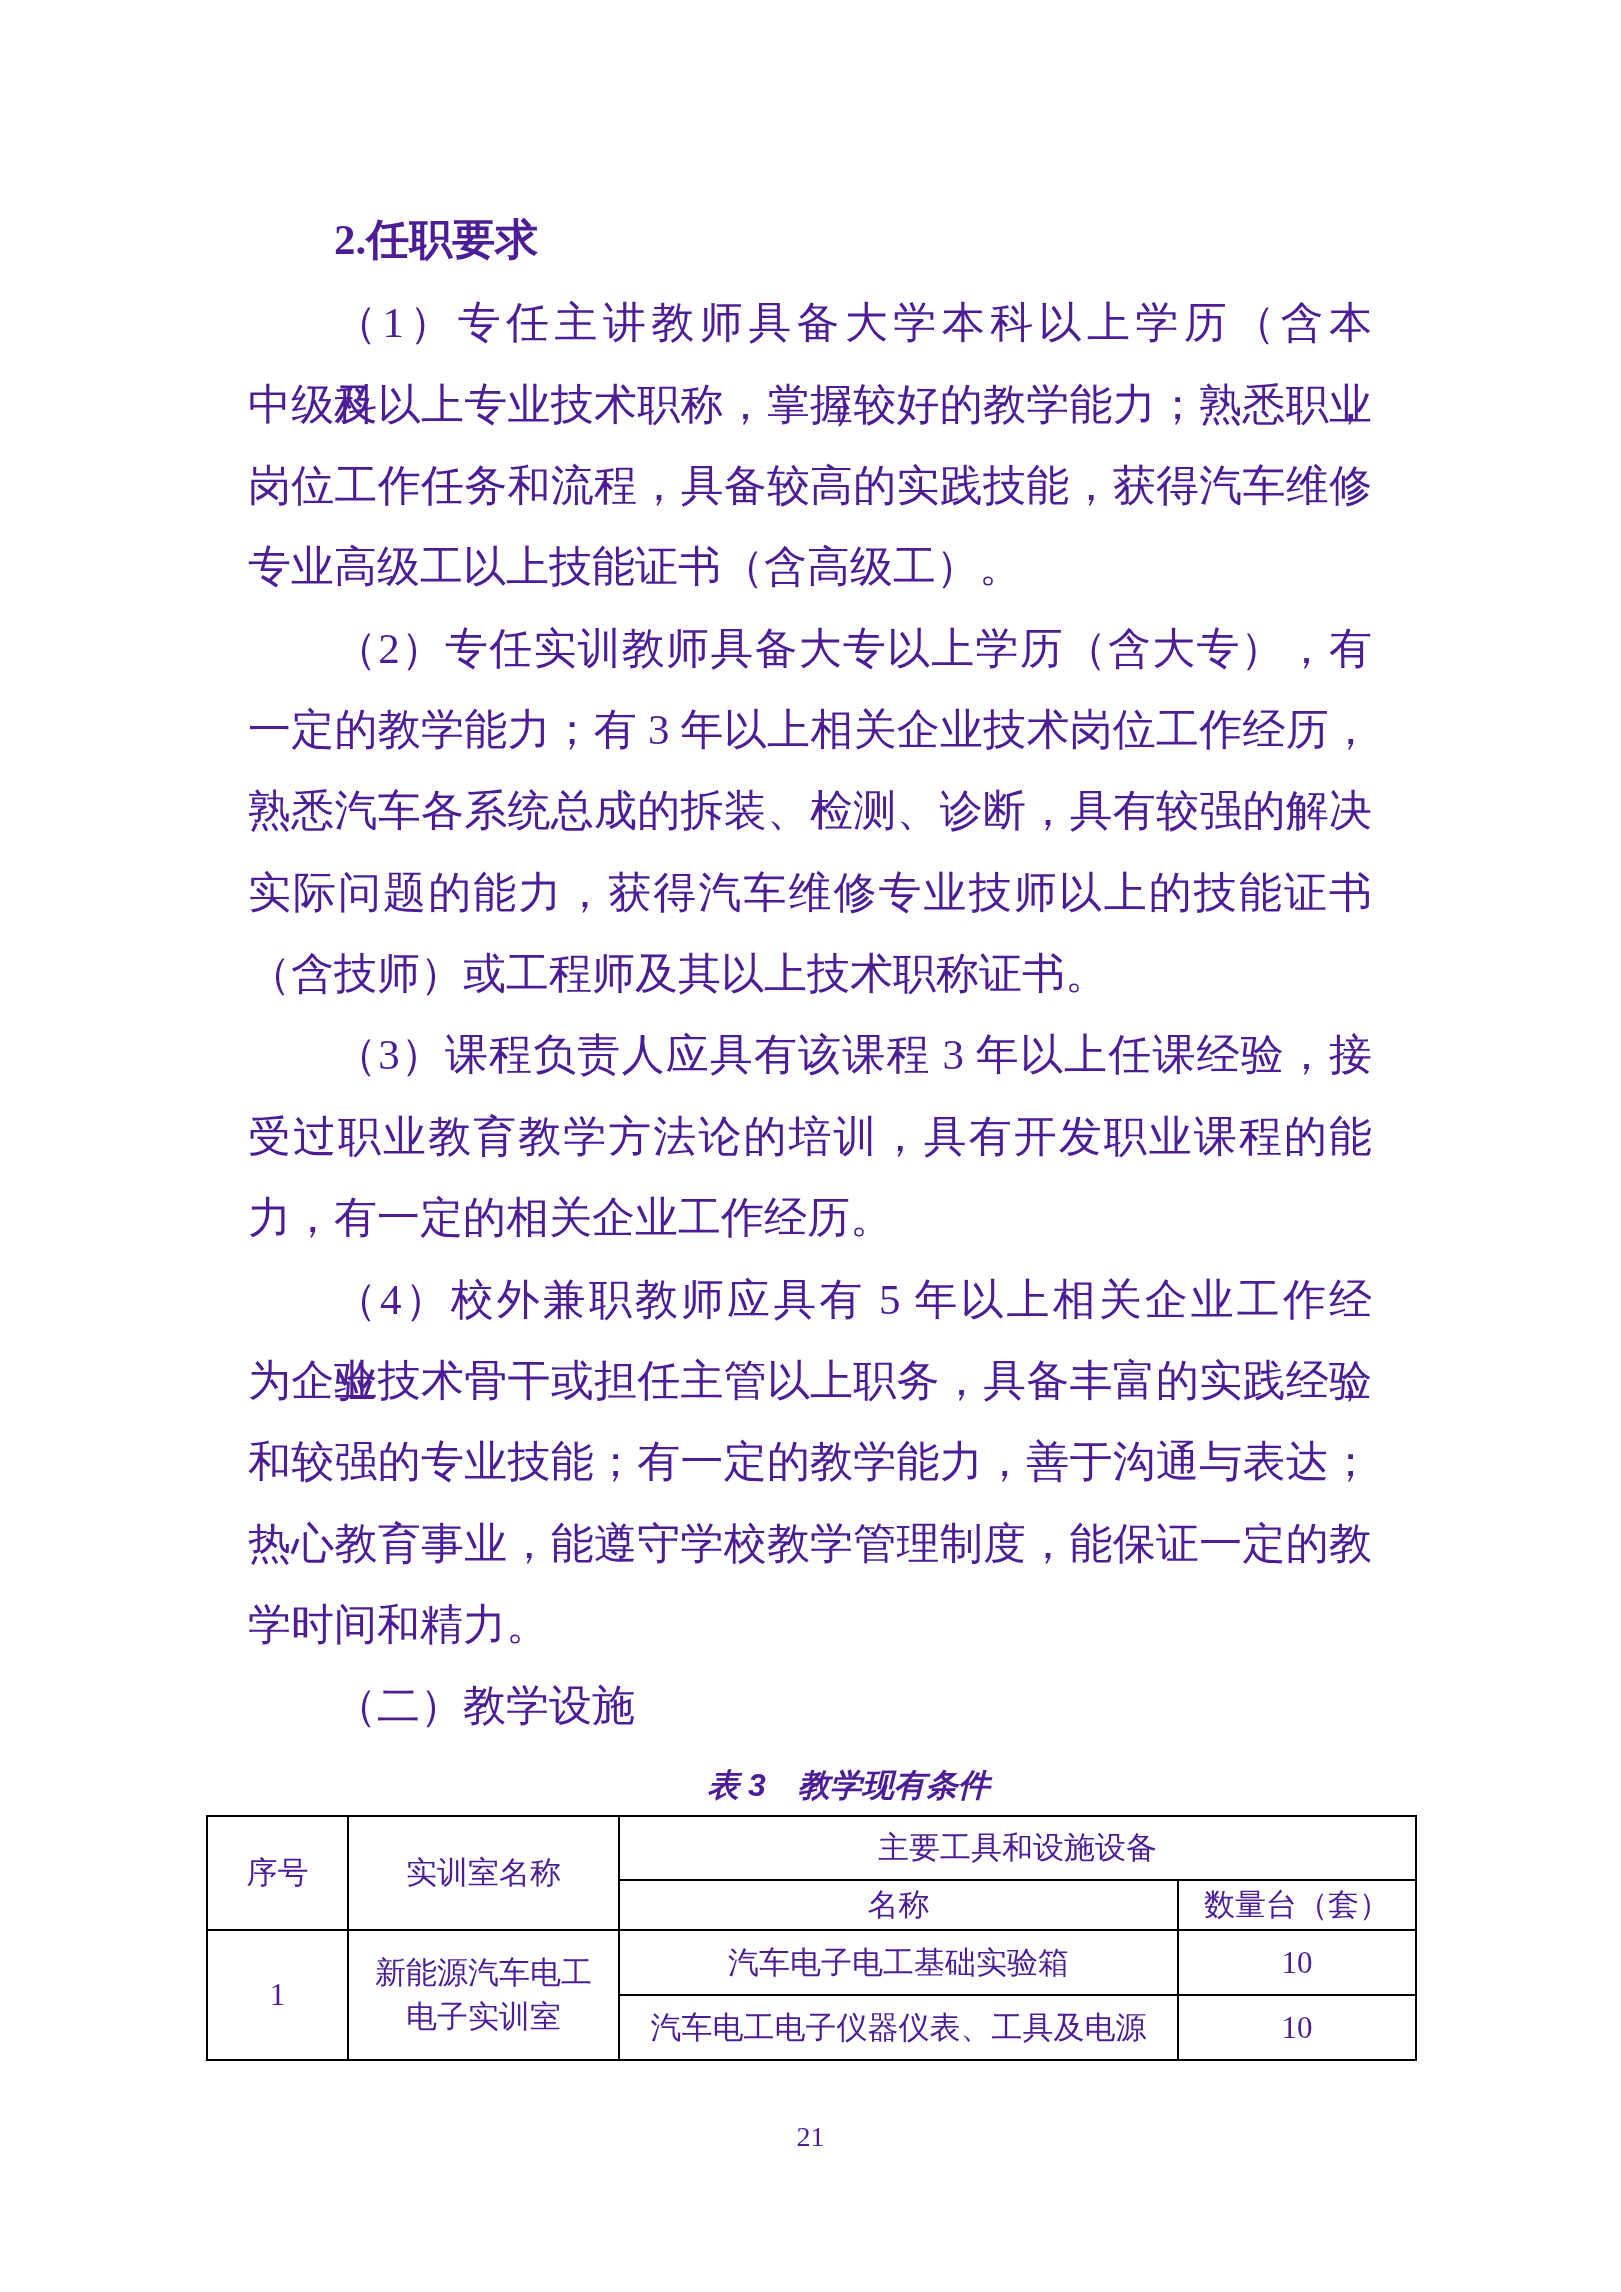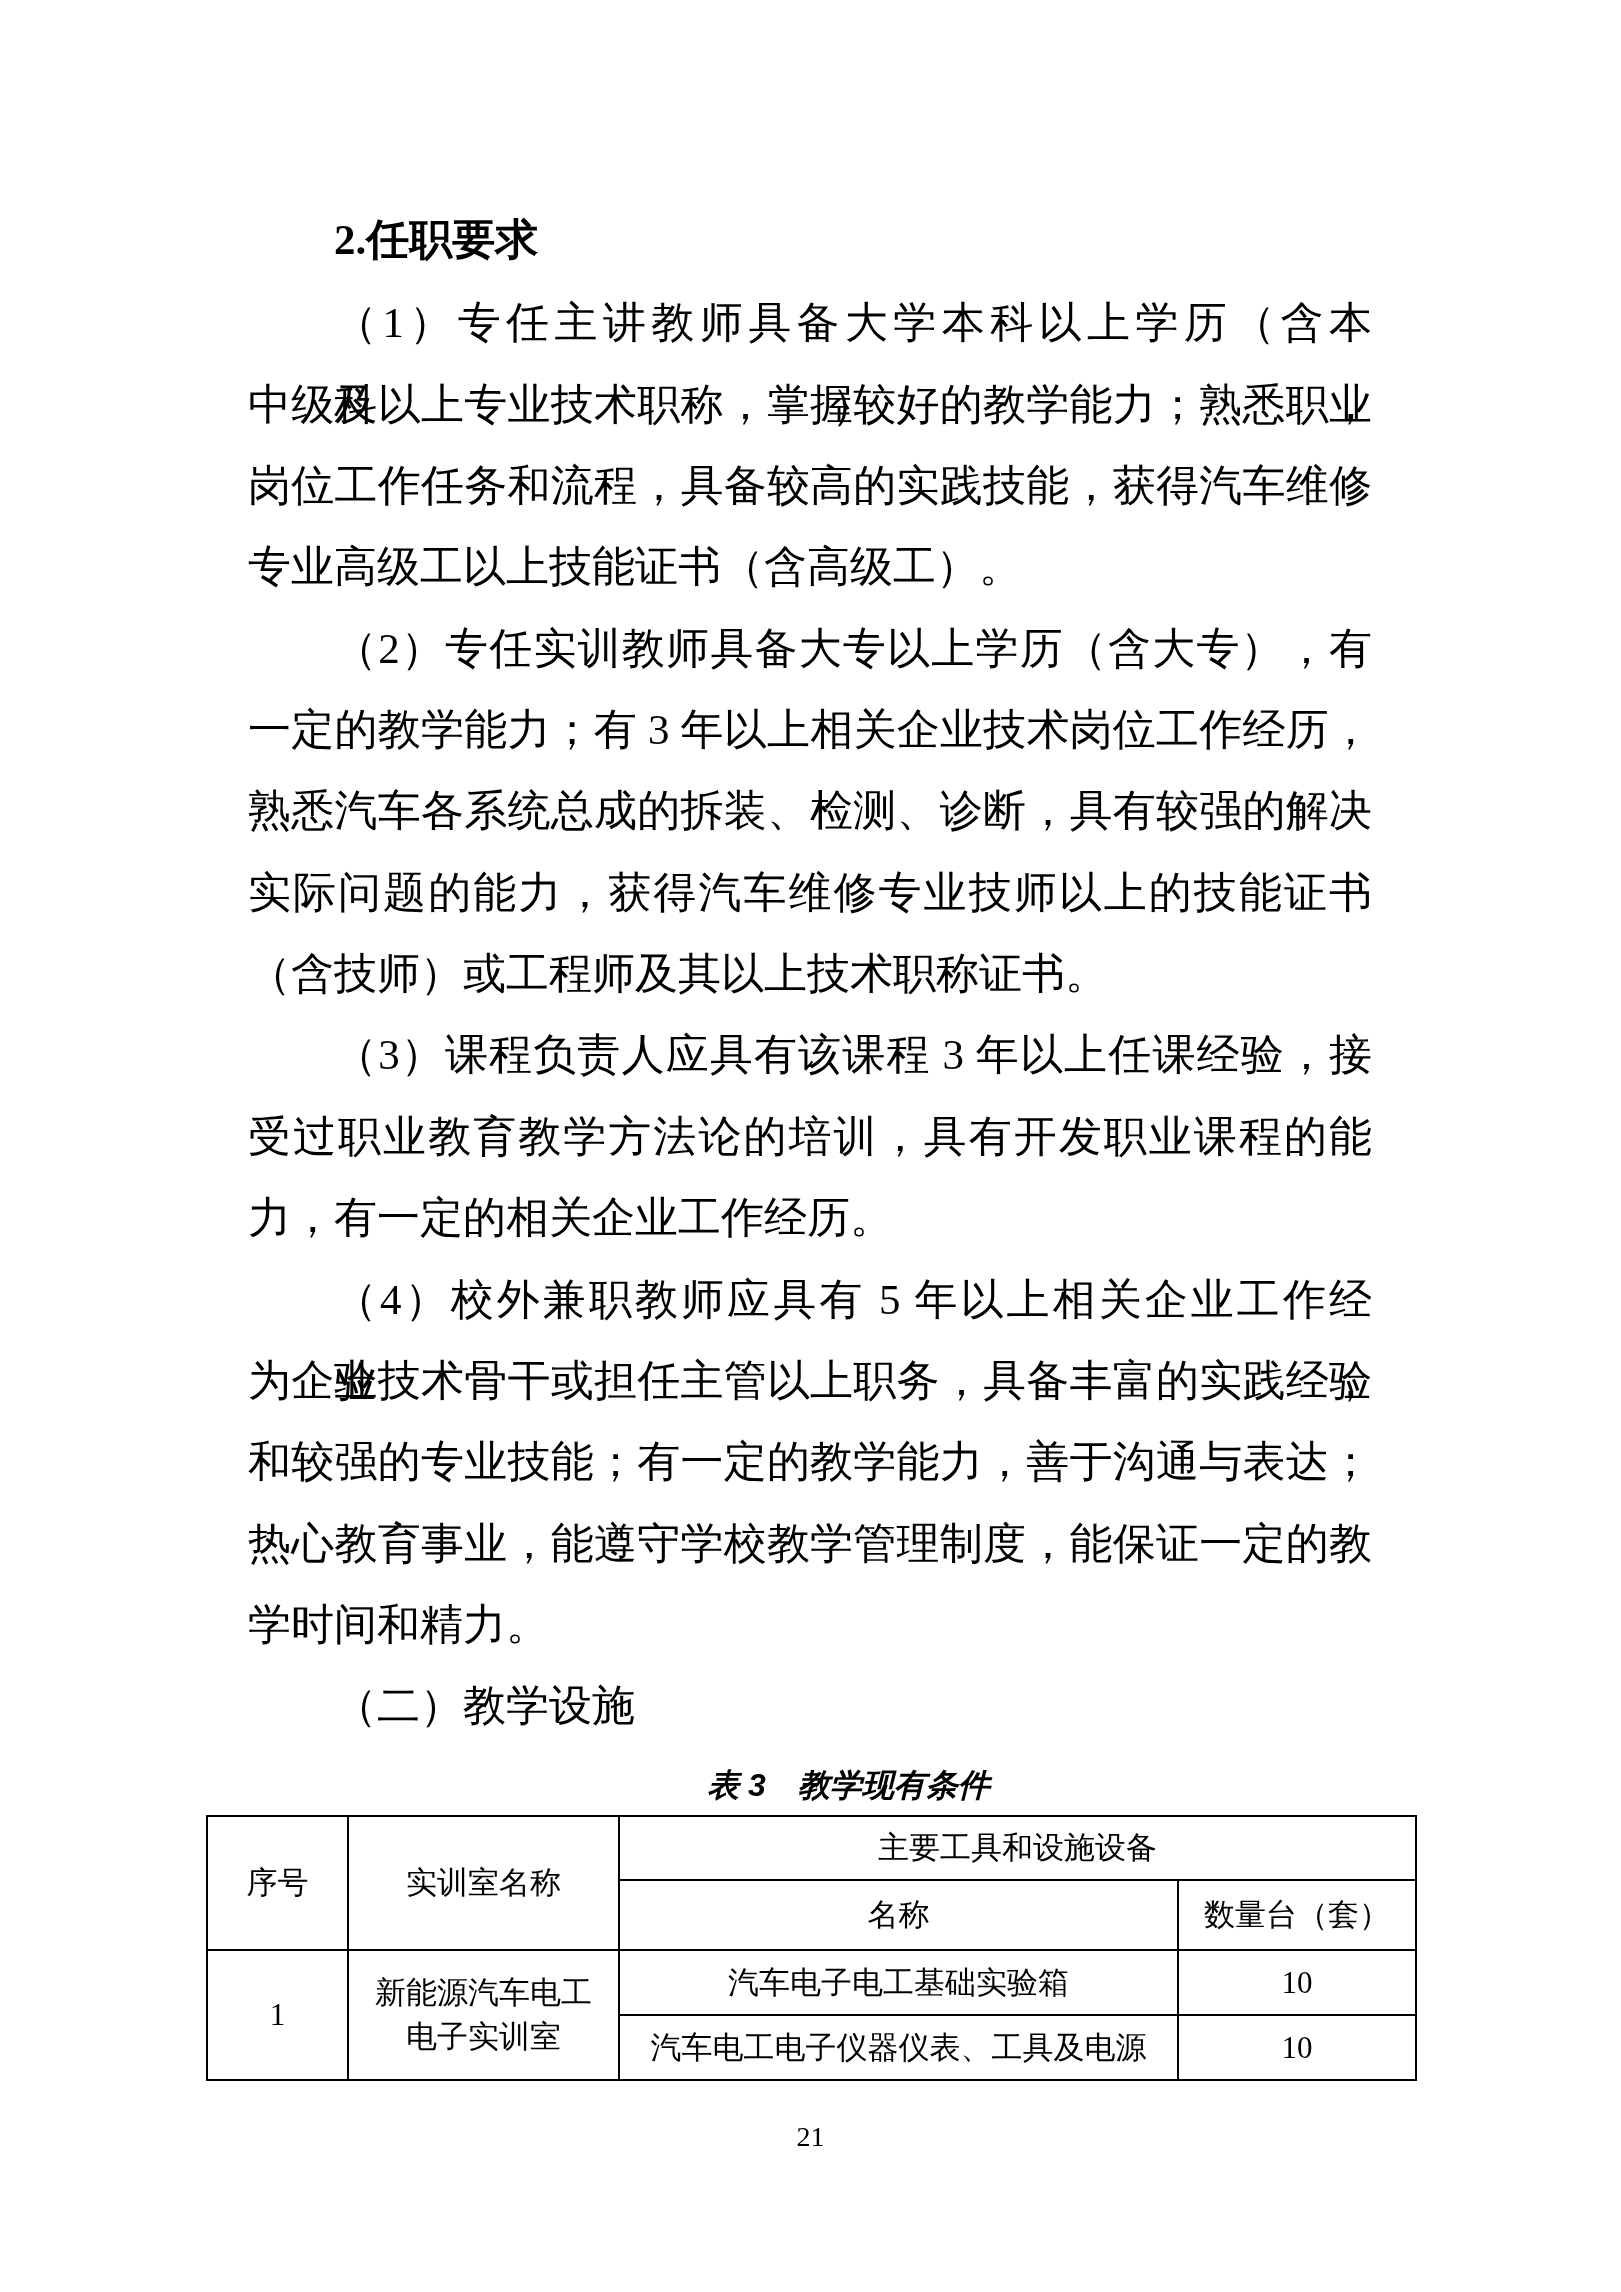--- a/index.html
+++ b/index.html
@@ -1,21 +1,21 @@
 <!DOCTYPE html>
 <html><head>
 <meta charset="utf-8">
 <style>
   html,body{margin:0;padding:0;background:#888;}
   .page{
     position:relative;
     width:1621px;height:2293px;
     margin:0 auto;
     background:#ffffff;
-    color:#000000;
+    color:#4c1d95;
     font-family:"Liberation Serif","DejaVu Serif",serif;
     overflow:hidden;
   }
   .ln{
     position:absolute;
     left:248px;width:1124px;height:82px;
     line-height:82px;
     font-size:43px;
     letter-spacing:0;
   }
@@ -93,21 +93,21 @@
       <col style="width:271px">
       <col style="width:559px">
       <col style="width:238px">
     </colgroup>
     <tbody>
         <tr style="height:64px">
       <td rowspan="2">序号</td>
       <td rowspan="2">实训室名称</td>
       <td colspan="2">主要工具和设施设备</td>
     </tr>
-    <tr style="height:70px">
+    <tr style="height:50px">
       <td>名称</td>
       <td>数量台（套）</td>
     </tr>
     <tr style="height:65px">
       <td rowspan="2">1</td>
       <td rowspan="2" class="room-cell">新能源汽车电工电子实训室</td>
       <td>汽车电子电工基础实验箱</td>
       <td>10</td>
     </tr>
     <tr style="height:65px">

